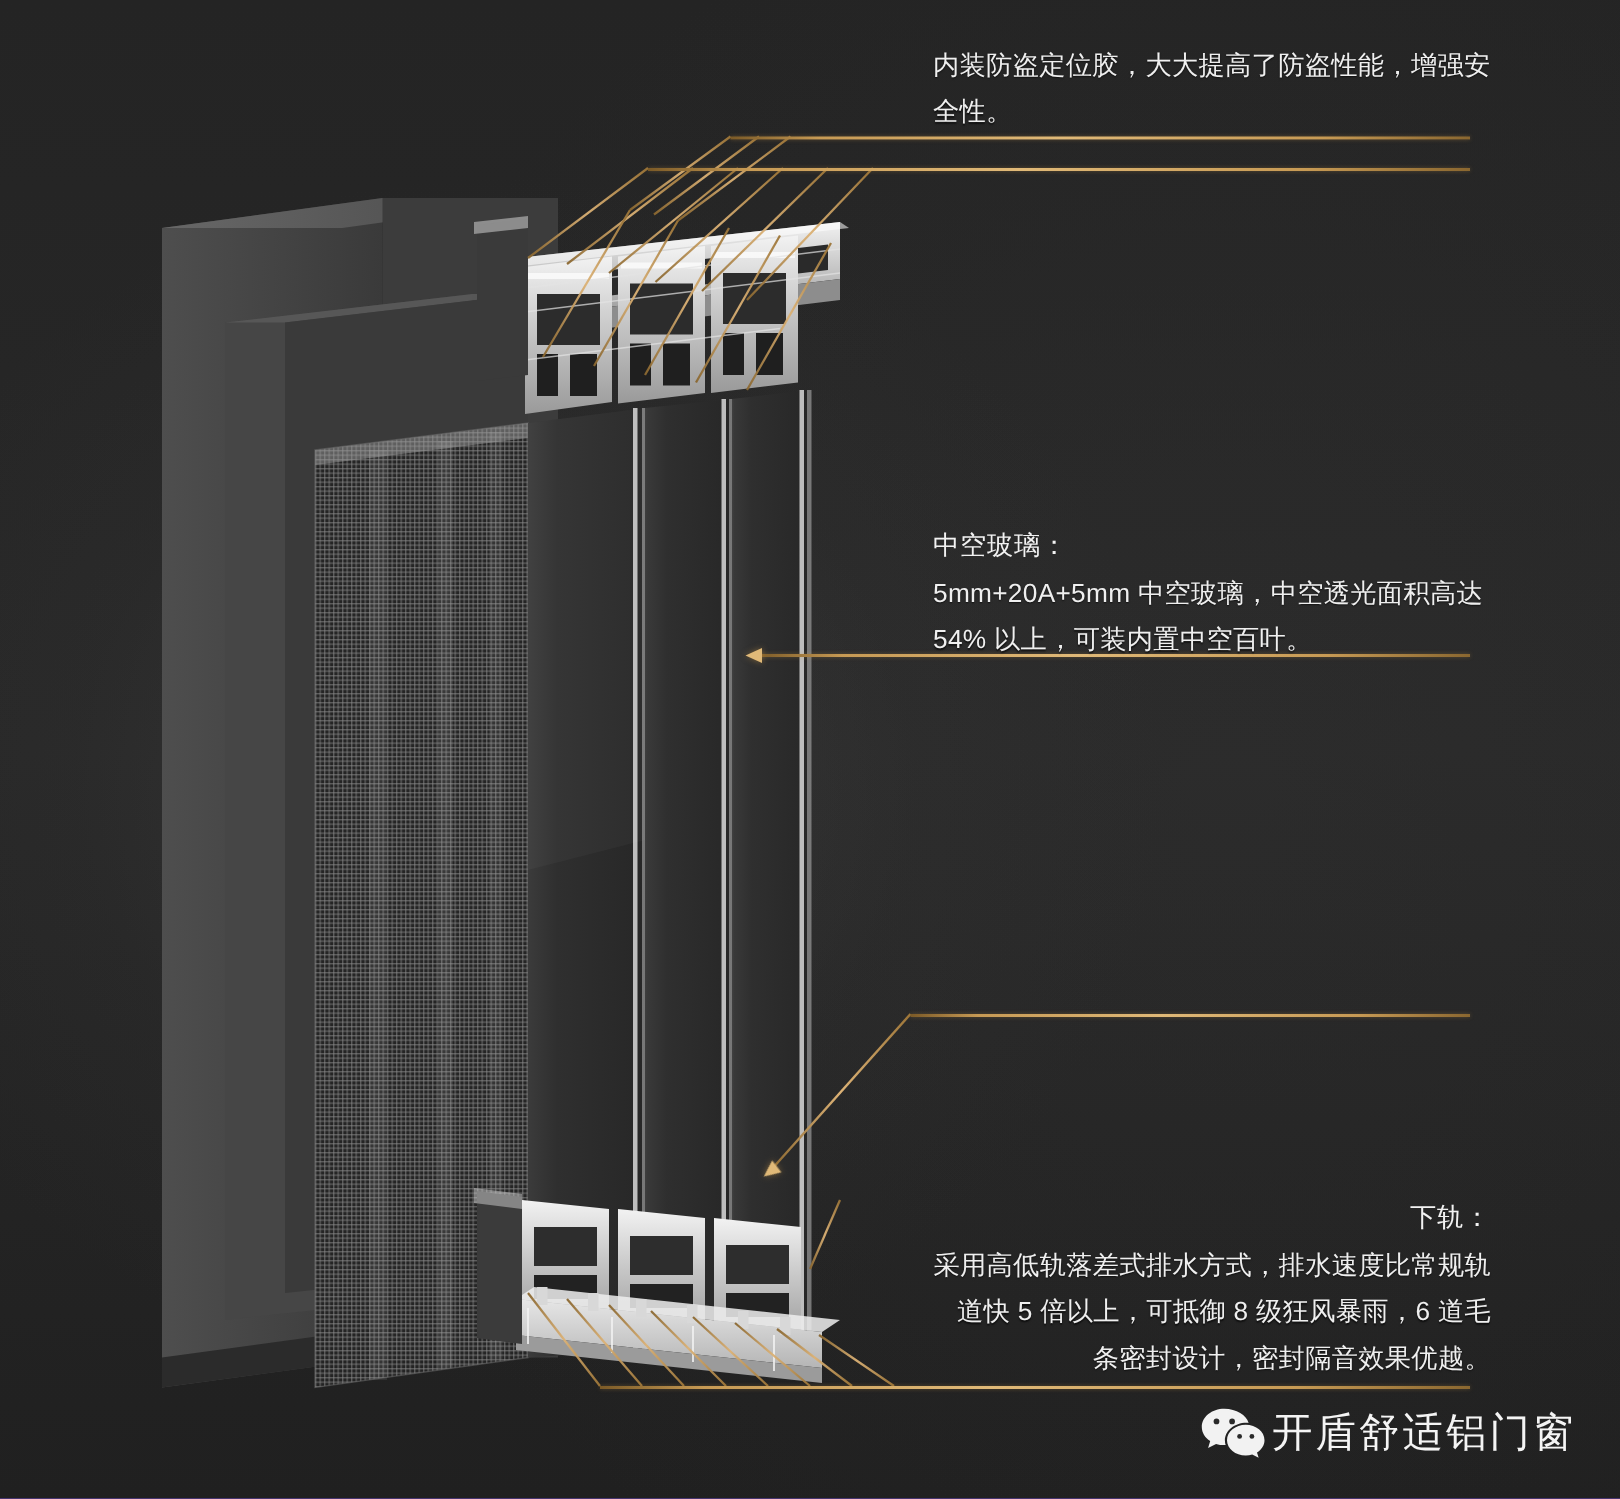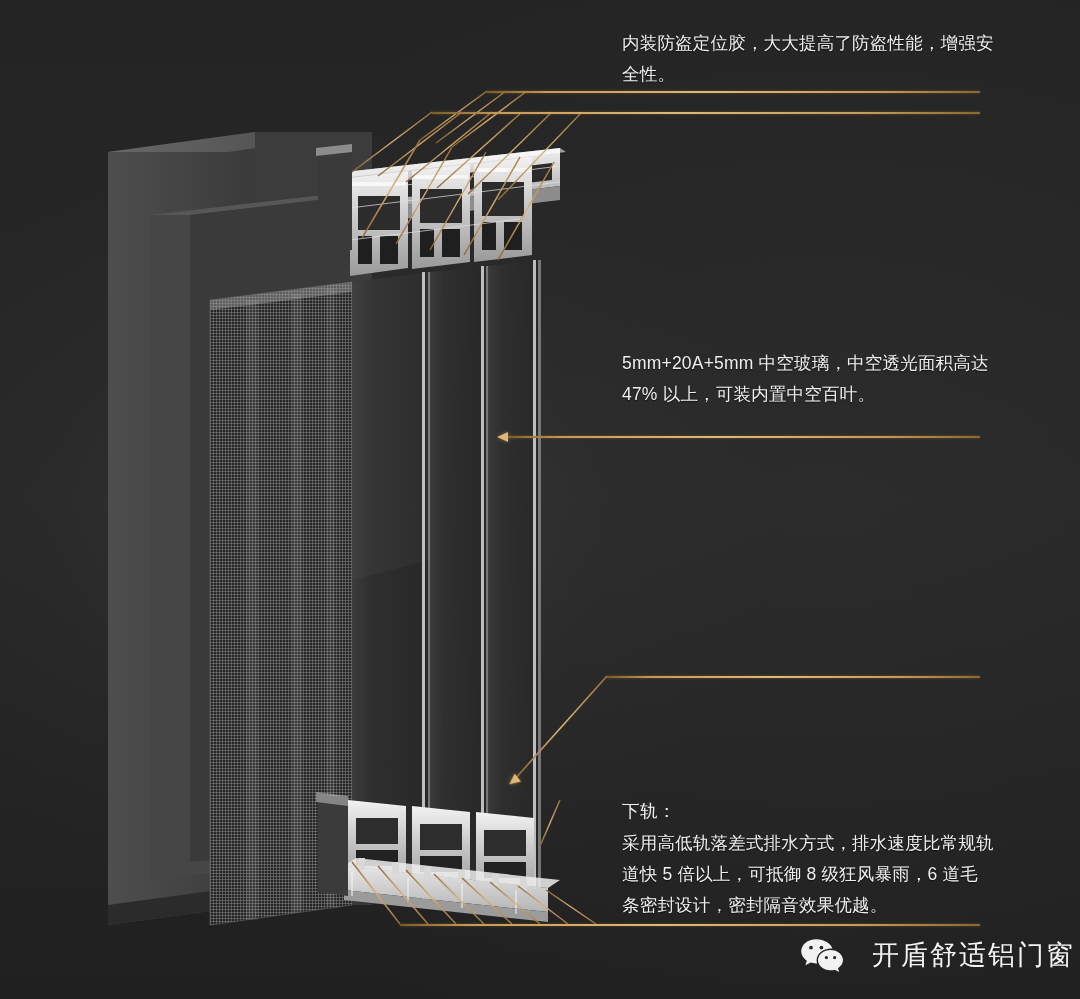--- a/index.html
+++ b/index.html
@@ -26,21 +26,21 @@
     margin-bottom:2px;font-weight:400;
   }
   .callout .body{
     font-size:17.5px;line-height:31px;color:#efefef;letter-spacing:.2px;
     font-weight:400;text-shadow:0 1px 1px rgba(0,0,0,.6);
   }
   #c-glue  {top:28px;}
   #c-top   {top:156px;}
   #c-glass {top:348px;}
   #c-stile {top:536px;}
-  #c-bottom{top:796px;}
+  #c-bottom{top:796px;text-align:right;}
 
   
   .rule{
     position:absolute;height:1.6px;
     background:linear-gradient(90deg,#7b5a27 0%,#c79a54 12%,#e0b978 45%,#c79a54 80%,#8a6730 100%);
     box-shadow:0 0 3px rgba(200,150,70,.35);
   }
   #rule-1{left:487px;top:91px;width:493px;}
   #rule-2{left:432px;top:112px;width:548px;}
   #rule-3{left:505px;top:436px;width:475px;}
@@ -55,21 +55,21 @@
     filter:drop-shadow(0 0 2px rgba(200,150,70,.5));
   }
   #arrow-glass{left:497px;top:432px;}
   #arrow-stile{left:508px;top:776px;transform:rotate(-38deg);}
 
   
   #render{position:absolute;left:0;top:0;width:1080px;height:999px;}
 
   
   #brand{
-    position:absolute;left:800px;top:938px;display:flex;align-items:center;gap:28px;
+    position:absolute;left:800px;top:938px;display:flex;align-items:center;gap:4px;
   }
   #brand .wc{width:44px;height:34px;position:relative;}
   #brand .name{
     font-size:27px;letter-spacing:2px;color:#f4f4f4;line-height:34px;
   }
 </style>
 </head>
 <body>
 
 <div id="stage">
@@ -287,21 +287,22 @@
   <div class="rule" id="rule-5"></div>
   <div class="arrow-left" id="arrow-glass"></div>
   <div class="arrow-left" id="arrow-stile"></div>
 
   <div class="callout" id="c-glue">
     <div class="body">内装防盗定位胶，大大提高了防盗性能，增强安全性。</div>
   </div>
 
 
   <div class="callout" id="c-glass">
-    <div class="body">5mm+20A+5mm 中空玻璃，中空透光面积高达 47% 以上，可装内置中空百叶。</div>
+    <div class="title">中空玻璃：</div>
+    <div class="body">5mm+20A+5mm 中空玻璃，中空透光面积高达 54% 以上，可装内置中空百叶。</div>
   </div>
 
 
   <div class="callout" id="c-bottom">
     <div class="title">下轨：</div>
     <div class="body">采用高低轨落差式排水方式，排水速度比常规轨道快 5 倍以上，可抵御 8 级狂风暴雨，6 道毛条密封设计，密封隔音效果优越。</div>
   </div>
 
   <div id="brand">
     <span class="wc">

